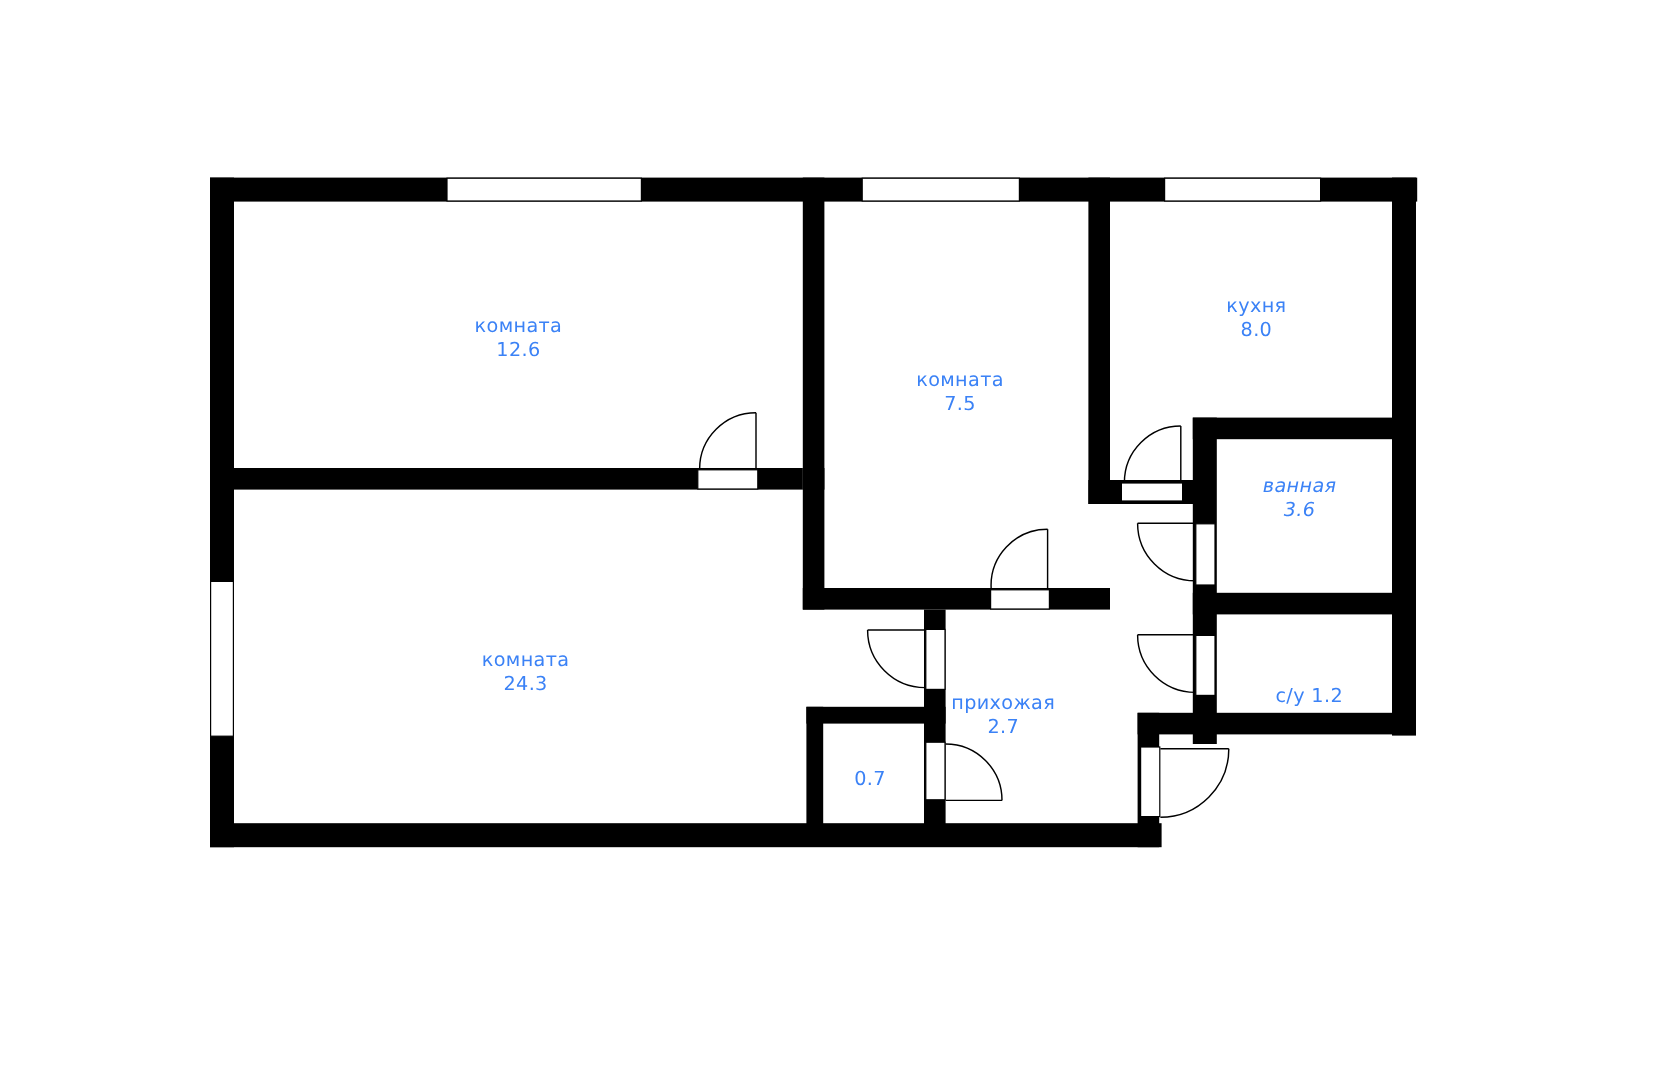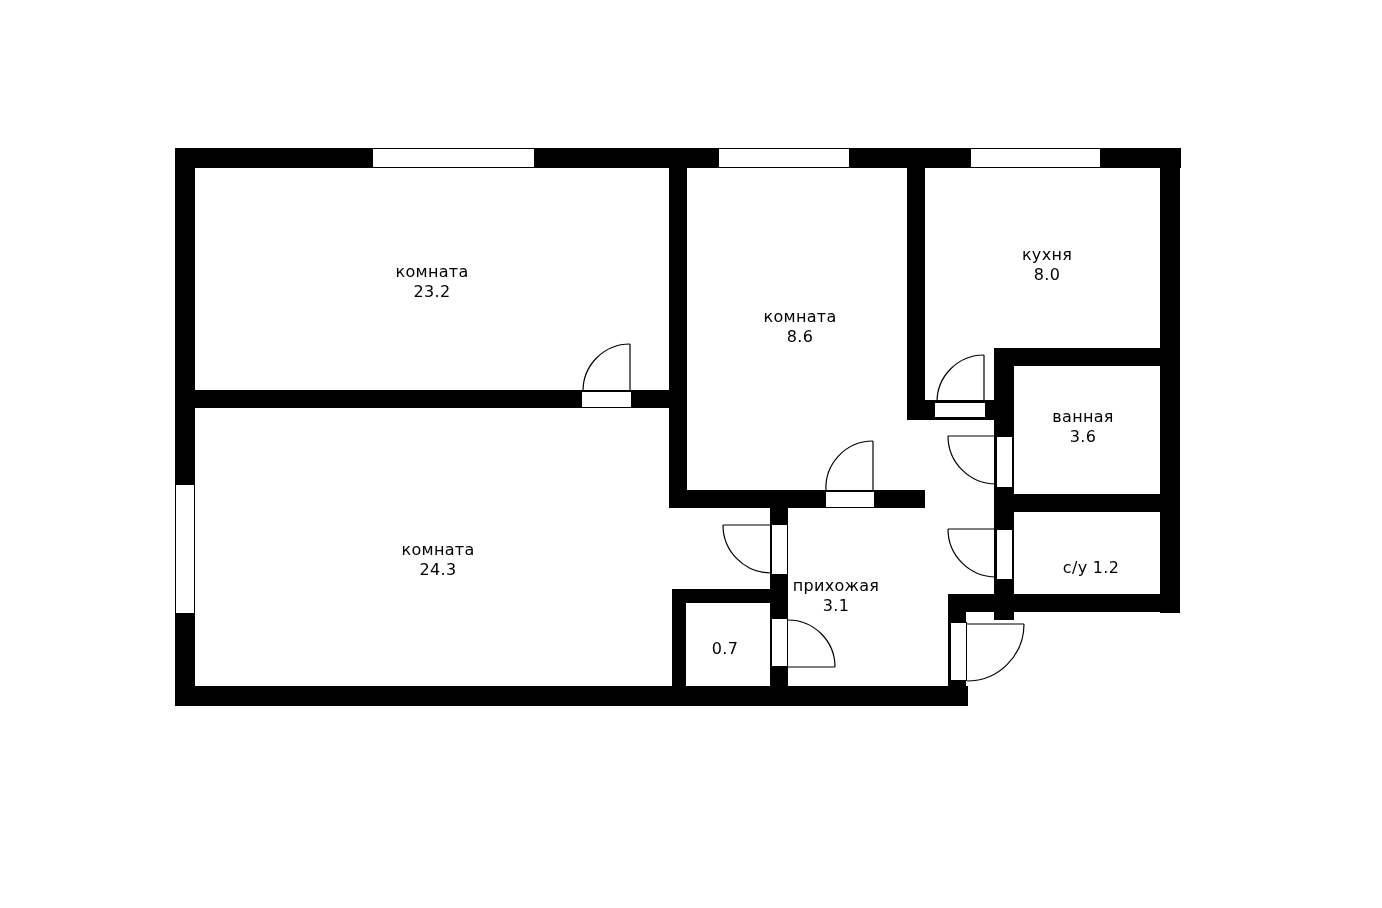--- a/index.html
+++ b/index.html
@@ -1,18 +1,18 @@
 <!DOCTYPE html>
 <html><head>
   <meta charset="utf-8">
   <style>
     html, body { margin: 0; padding: 0; background: #ffffff; }
     body { width: 1382px; height: 908px; overflow: hidden; position: relative; font-family: "DejaVu Sans", sans-serif; }
     #plan { position: absolute; left: 0; top: 0; width: 1382px; height: 908px; }
-    .label { position: absolute; transform: translate(-50%, -50%); text-align: center; color: #000000; font-size: 16px; line-height: 20px; white-space: nowrap; letter-spacing: 0.3px; }
+    .label { position: absolute; transform: translate(-50%, -50%); text-align: center; color: #3b82f6; font-size: 16px; line-height: 20px; white-space: nowrap; letter-spacing: 0.3px; }
     .label .area { display: block; }
   </style>
 </head>
 <body>
 
 <svg id="plan" viewBox="0 0 1382 908" xmlns="http://www.w3.org/2000/svg">
   <g id="walls">
       <rect x="175" y="148" width="1006" height="20" fill="#000000"></rect>
       <rect x="175" y="148" width="20" height="558" fill="#000000"></rect>
       <rect x="175" y="686" width="793" height="20" fill="#000000"></rect>
@@ -60,25 +60,25 @@
       <line x1="771" y1="525" x2="723" y2="525" stroke="#000" stroke-width="1.2"></line>
       <path d="M 723 525 A 48 48 0 0 0 771 573" fill="none" stroke="#000" stroke-width="1.2"></path>
       <line x1="788" y1="667" x2="835" y2="667" stroke="#000" stroke-width="1.2"></line>
       <path d="M 835 667 A 47 47 0 0 0 788 620" fill="none" stroke="#000" stroke-width="1.2"></path>
       <line x1="967" y1="624" x2="1024" y2="624" stroke="#000" stroke-width="1.2"></line>
       <path d="M 1024 624 A 57 57 0 0 1 967 681" fill="none" stroke="#000" stroke-width="1.2"></path>
     </g>
 </svg>
 
 <div id="labels">
-  <div class="label" style="left: 432px; top: 282px;"><span>комната</span><span class="area">23.2</span></div>
-  <div class="label" style="left: 800px; top: 327px;"><span>комната</span><span class="area">8.6</span></div>
+  <div class="label" style="left: 432px; top: 282px;"><span>комната</span><span class="area">12.6</span></div>
+  <div class="label" style="left: 800px; top: 327px;"><span>комната</span><span class="area">7.5</span></div>
   <div class="label" style="left: 1047px; top: 265px;"><span>кухня</span><span class="area">8.0</span></div>
-  <div class="label" style="left: 1083px; top: 427px;"><span>ванная</span><span class="area">3.6</span></div>
-  <div class="label" style="left: 1091px; top: 568px;">
+  <div class="label" style="left: 1083px; top: 415px; font-style: italic;"><span>ванная</span><span class="area">3.6</span></div>
+  <div class="label" style="left: 1091px; top: 580px;">
       <span class="area">с/у 1.2</span>
     </div>
   <div class="label" style="left: 438px; top: 560px;"><span>комната</span><span class="area">24.3</span></div>
-  <div class="label" style="left: 836px; top: 596px;"><span>прихожая</span><span class="area">3.1</span></div>
+  <div class="label" style="left: 836px; top: 596px;"><span>прихожая</span><span class="area">2.7</span></div>
   <div class="label" style="left: 725px; top: 649px;">
       <span class="area">0.7</span>
     </div>
 </div>
 
 </body></html>

